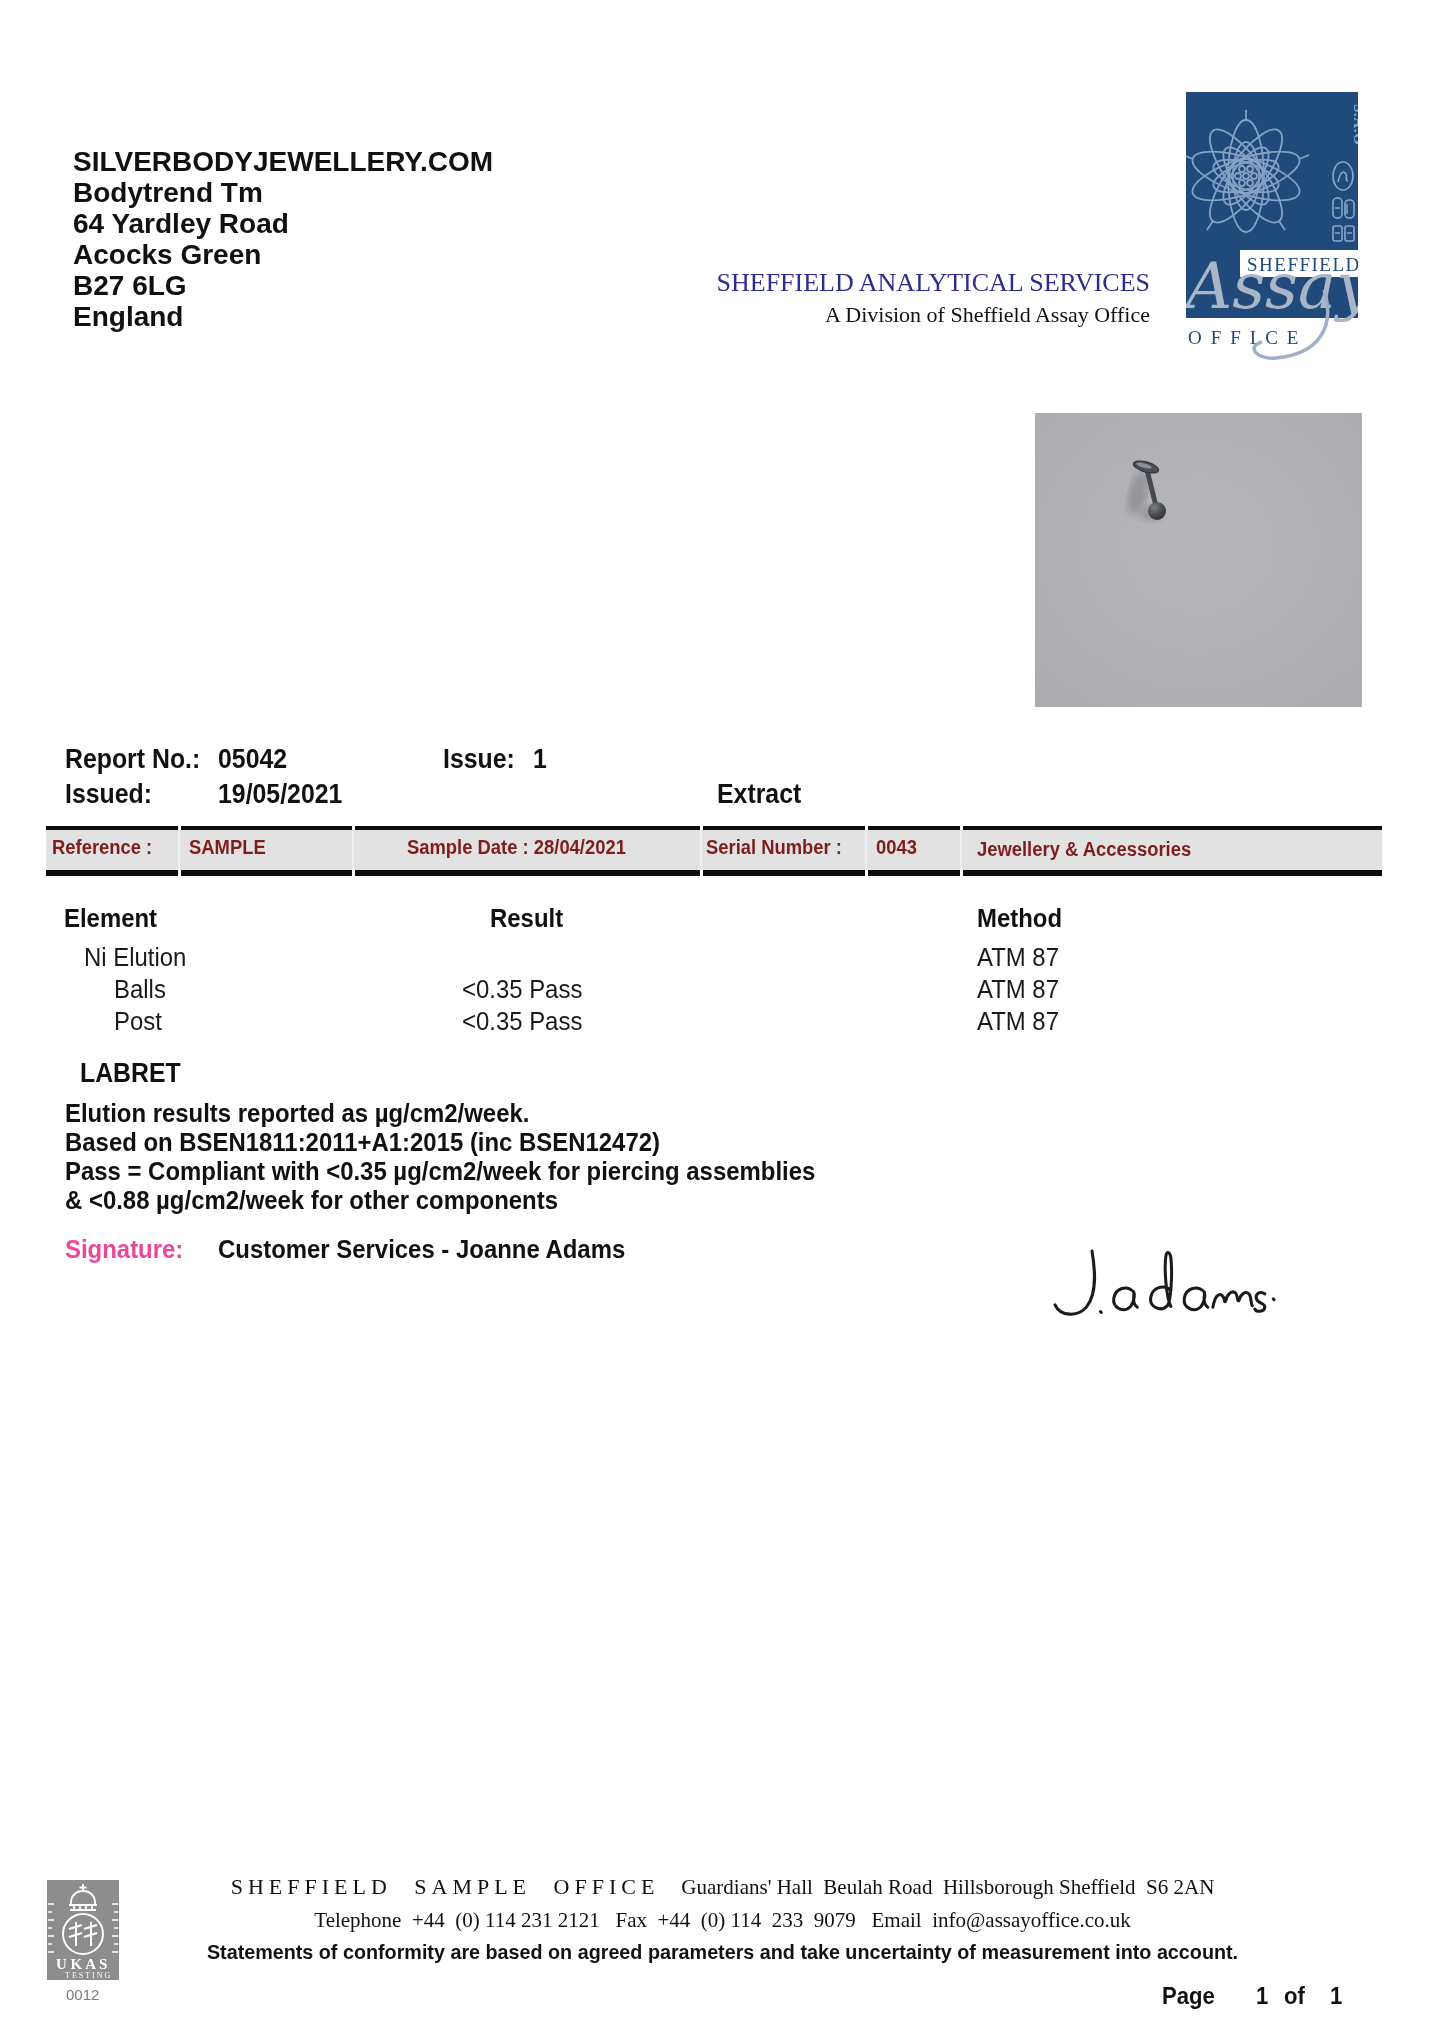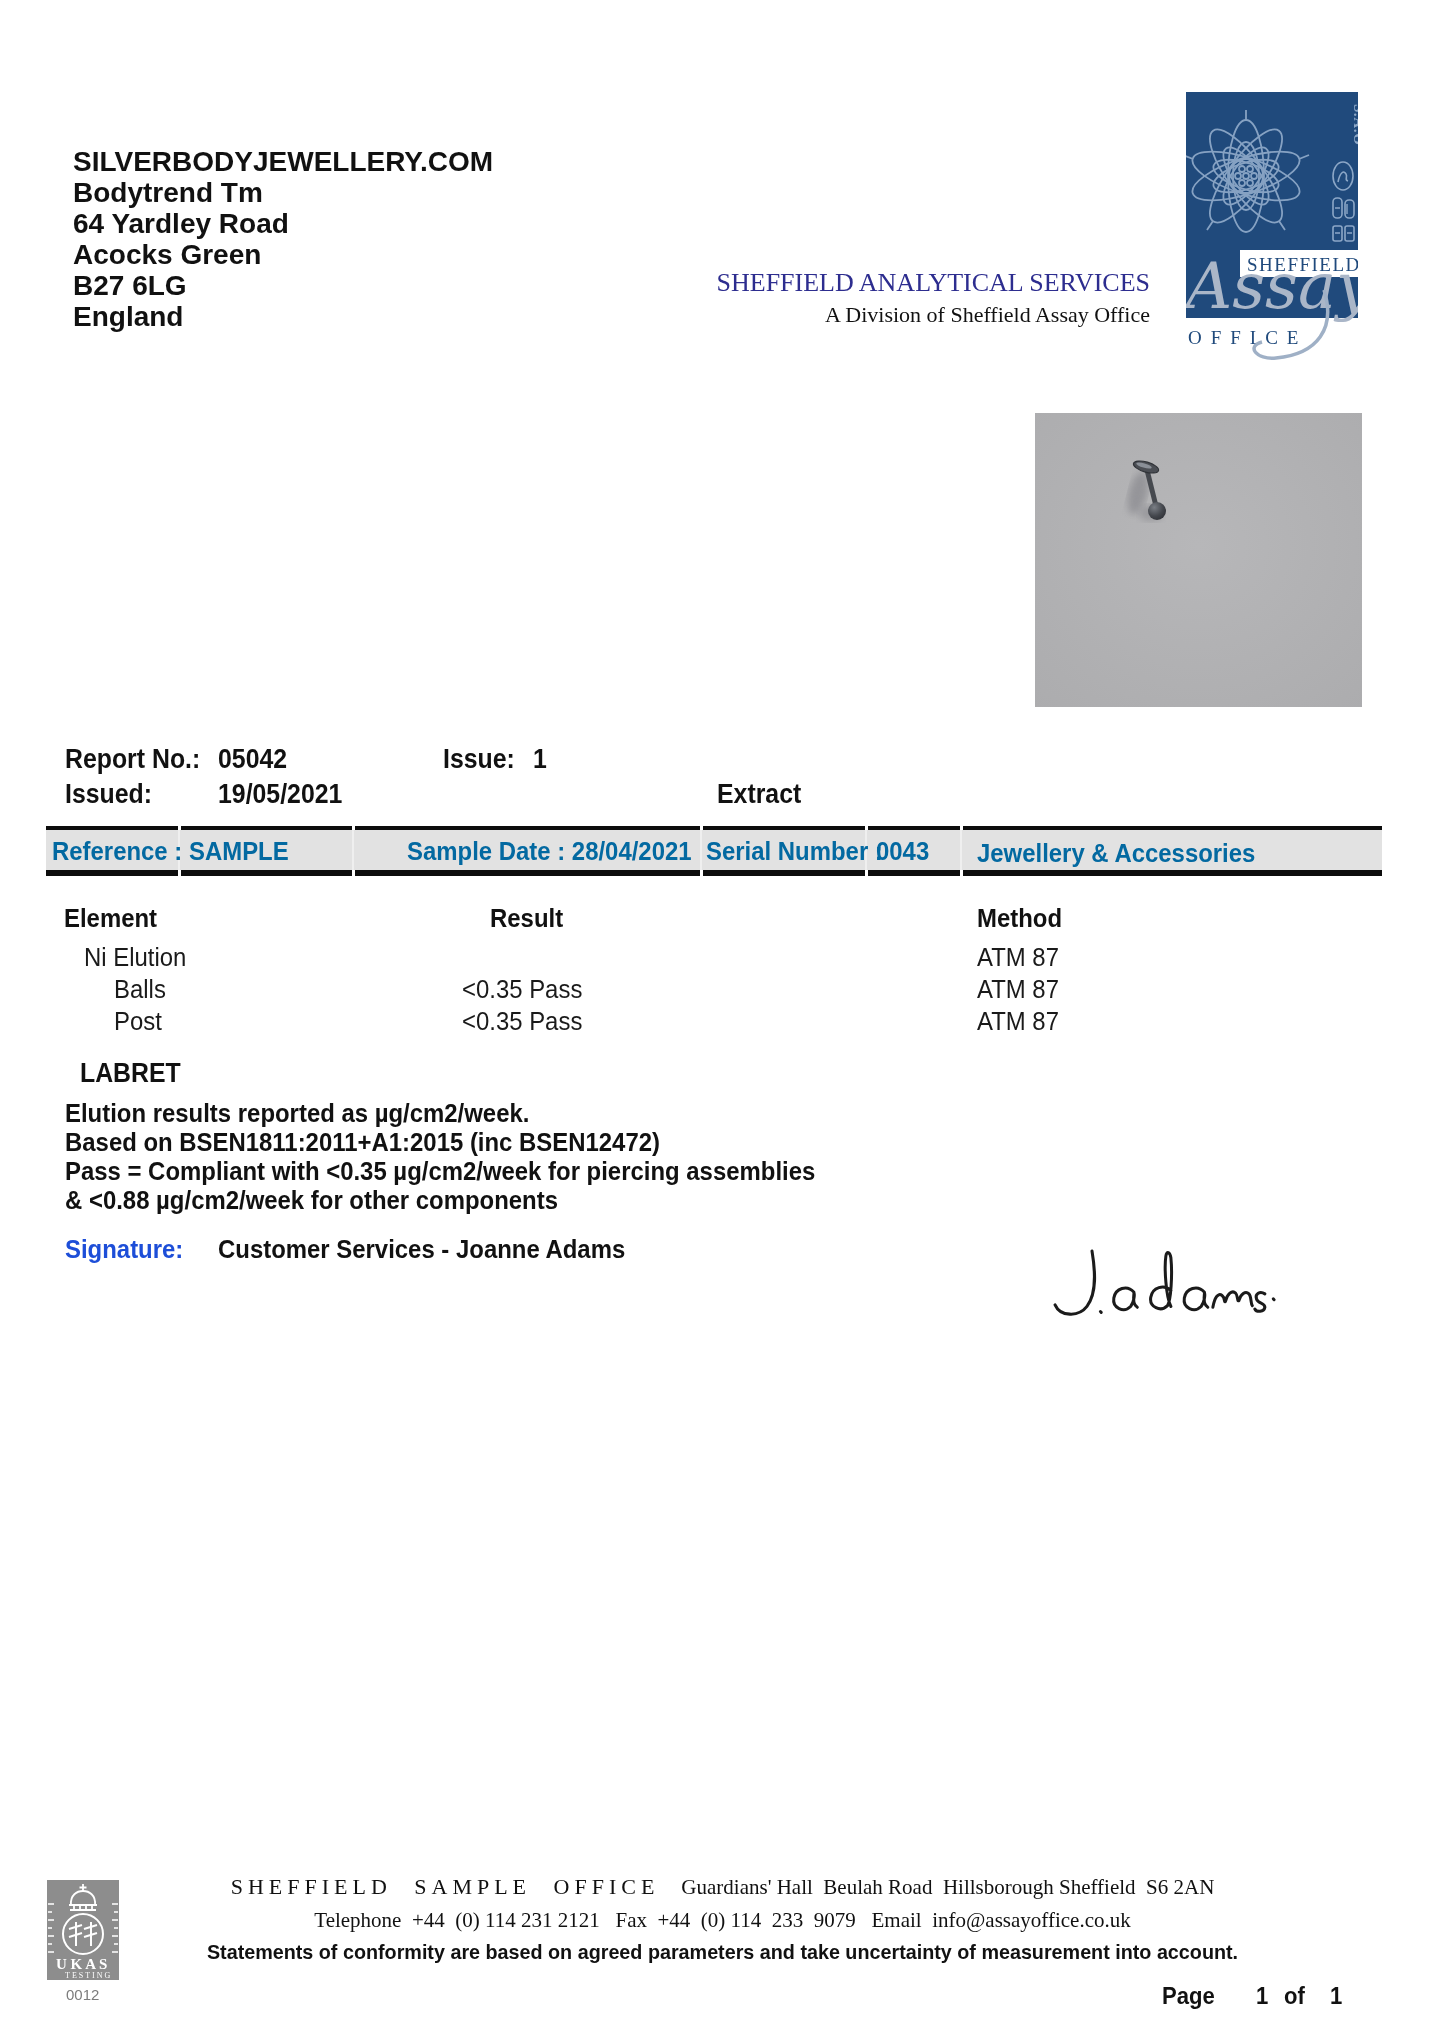--- a/index.html
+++ b/index.html
@@ -12,21 +12,21 @@
   .pre{white-space:pre;}
   
   .addr-line{font-family:"Liberation Sans",sans-serif;font-weight:bold;font-size:28px;line-height:31px;color:#111;margin-left:8px;}
   
   .org-title{font-family:"Liberation Serif",serif;font-size:26px;color:#2d2d8f;}
   .org-sub{font-family:"Liberation Serif",serif;font-size:22px;color:#111;}
   
   .rpt{font-size:27px;color:#111;}
   
   .refbar-band{background:#e2e2e2;}
-  .ref-txt{font-size:26px;color:#0369a1;}
+  .ref-txt{font-size:20px;color:#7f1d1d;}
   .blk{background:#0d0d0d;}
   .notch{position:absolute;top:0;bottom:0;width:3px;background:#ffffff;}
   .vline{position:absolute;top:0;bottom:0;width:2px;background:#efefef;}
   
   .tbl-h{font-size:26px;color:#111;}
   .tbl-c{font-size:26px;color:#1a1a1a;font-weight:400;}
   
   .note-line{font-size:26px;line-height:29px;color:#111;}
   
   .foot-office{font-family:"Liberation Serif",serif;font-size:22px;letter-spacing:5px;word-spacing:12px;color:#111;}
@@ -193,21 +193,21 @@
   </div>
 
   <div class="abs" style="left:65px;top:1099px;">
     <div class="sansb note-line"><span class="cond">Elution results reported as µg/cm2/week.</span></div>
     <div class="sansb note-line"><span class="cond">Based on BSEN1811:2011+A1:2015 (inc BSEN12472)</span></div>
     <div class="sansb note-line"><span class="cond">Pass = Compliant with &lt;0.35 µg/cm2/week for piercing assemblies</span></div>
     <div class="sansb note-line"><span class="cond">&amp; &lt;0.88 µg/cm2/week for other components</span></div>
   </div>
 
   <div>
-    <span class="abs sansb" style="left:65px;top:1234px;font-size:26px;color:#1d4ed8;"><span class="cond">Signature:</span></span>
+    <span class="abs sansb" style="left:65px;top:1234px;font-size:26px;color:#ec4899;"><span class="cond">Signature:</span></span>
     <span class="abs sansb" style="left:218px;top:1234px;font-size:26px;color:#111;"><span class="cond">Customer Services - Joanne Adams</span></span>
   </div>
 
   <svg class="abs" style="left:1045px;top:1242px;" width="235" height="92" viewBox="0 0 280 100">
     <g stroke="#1b1b1b" stroke-width="3.6" fill="none" stroke-linecap="round" stroke-linejoin="round">
       <path d="M56,6 C60,30 62,56 50,72 C40,85 18,84 12,70"></path>
       <path d="M66,78 l1,1"></path>
       <path d="M106,55 C98,46 84,50 82,62 C80,74 94,80 102,72 C106,67 107,58 106,56 C105,63 105,70 110,73"></path>
       <path d="M150,53 C142,45 128,49 126,61 C124,73 138,79 146,71 C150,65 152,34 150,14 C149,7 145,5 144,12 C142,26 144,60 150,72"></path>
       <path d="M190,55 C182,46 168,50 166,62 C164,74 178,80 186,72 C190,67 191,58 190,56 C189,63 189,70 194,73"></path>

